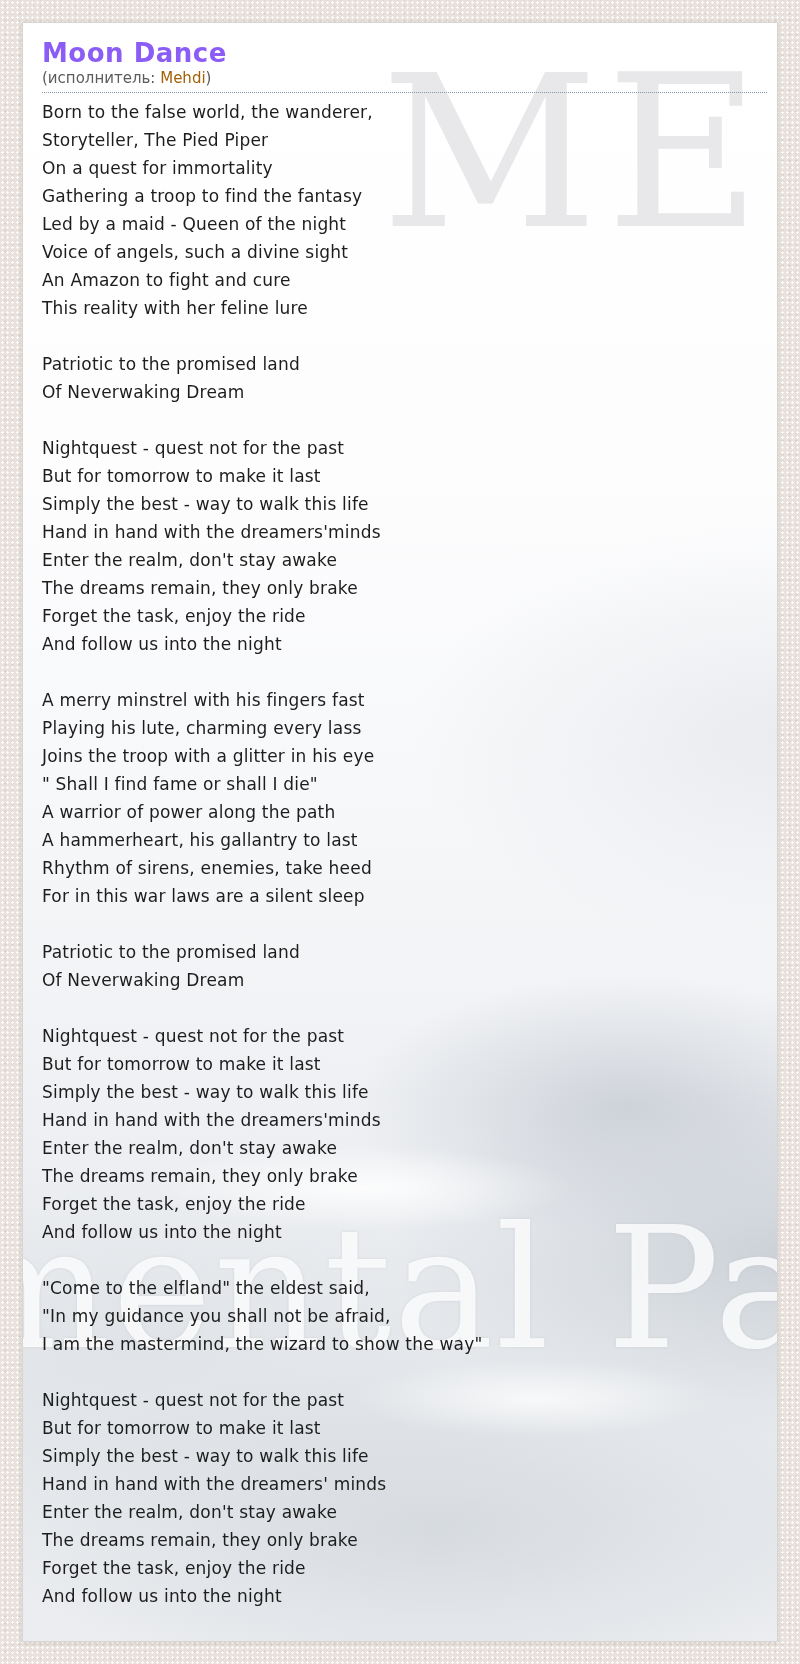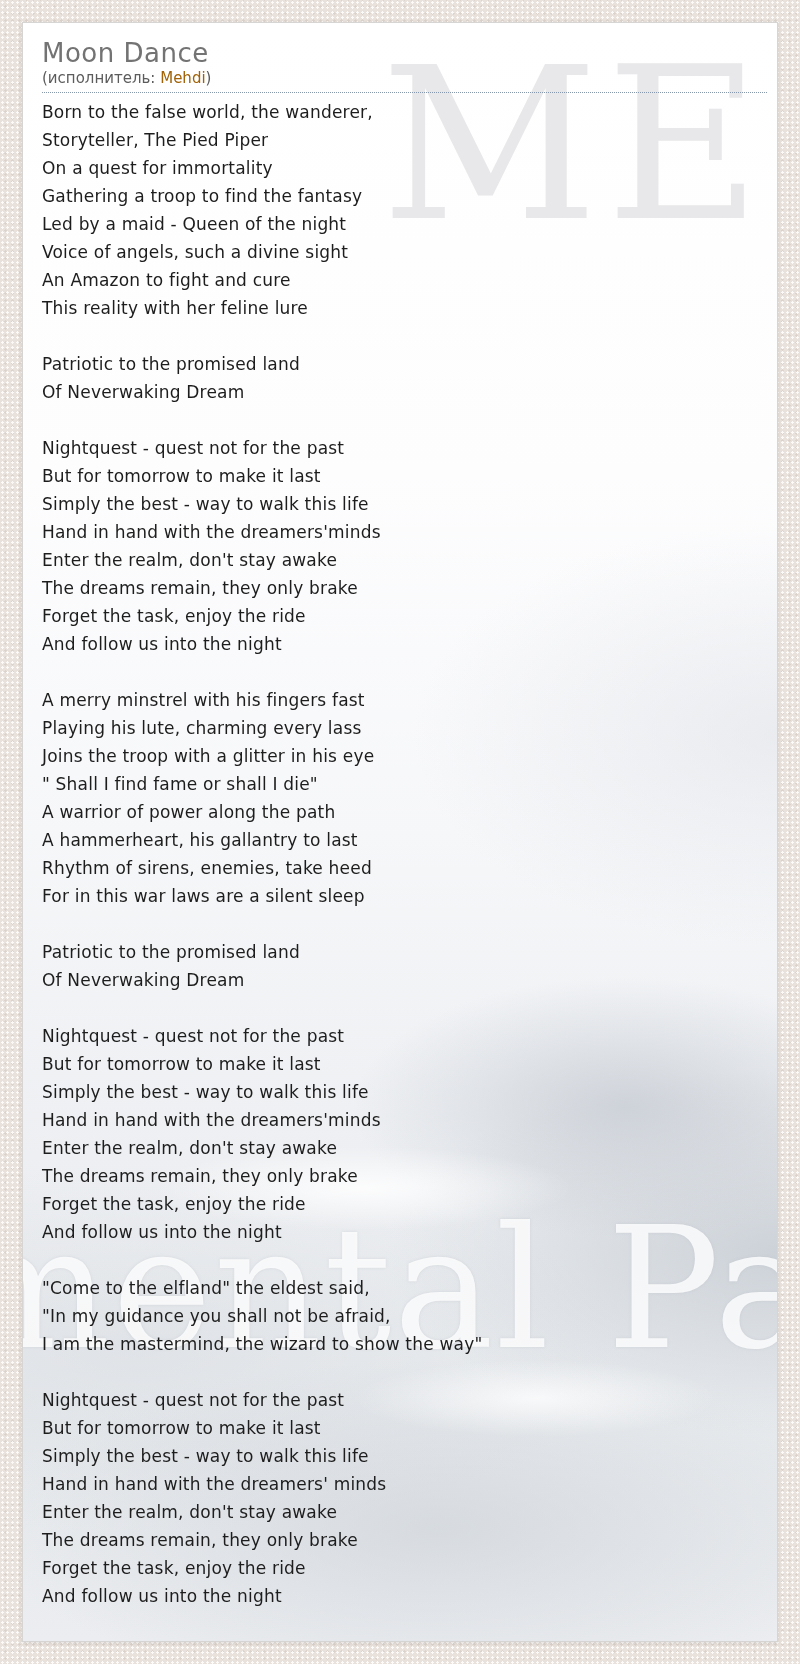--- a/index.html
+++ b/index.html
@@ -48,21 +48,21 @@
       radial-gradient(ellipse 420px 200px at 80% 67%, rgba(201,206,213,0.85), rgba(201,206,213,0) 65%),
       radial-gradient(ellipse 560px 260px at 100% 76%, rgba(197,203,210,0.8), rgba(197,203,210,0) 70%),
       radial-gradient(ellipse 640px 240px at 55% 93%, rgba(205,210,216,0.65), rgba(205,210,216,0) 70%),
       radial-gradient(ellipse 520px 300px at 100% 44%, rgba(222,225,230,0.55), rgba(222,225,230,0) 70%),
       radial-gradient(ellipse 700px 260px at 15% 82%, rgba(213,217,222,0.45), rgba(213,217,222,0) 70%),
       linear-gradient(180deg, #ffffff 0%, #fdfdfe 28%, #f6f7f9 50%, #edeff2 70%, #e7eaed 87%, #ebedf0 100%);
   }
   .wm-top {
     position: absolute;
     left: 358px;
-    top: 16px;
+    top: 24px;
     font-family: "DejaVu Serif", serif;
     font-size: 212px;
     line-height: 1;
     letter-spacing: 8px;
     color: #e8e8ea;
     white-space: nowrap;
   }
   .wm-bottom {
     position: absolute;
     left: -72px;
@@ -77,23 +77,23 @@
   }
 
   
   .content {
     position: relative;
     padding: 15px 18px 0 19px;
   }
   .title {
     margin: 0;
     font-size: 26px;
-    font-weight: normal;
+    font-weight: bold;
     letter-spacing: 0.5px;
-    color: #737373;
+    color: #8b5cf6;
   }
   .subtitle {
     margin-top: 1px;
     padding-bottom: 5px;
     font-size: 15px;
     color: #5c5c5c;
   }
   .artist-link {
     color: #a16207;
     text-decoration: none;

